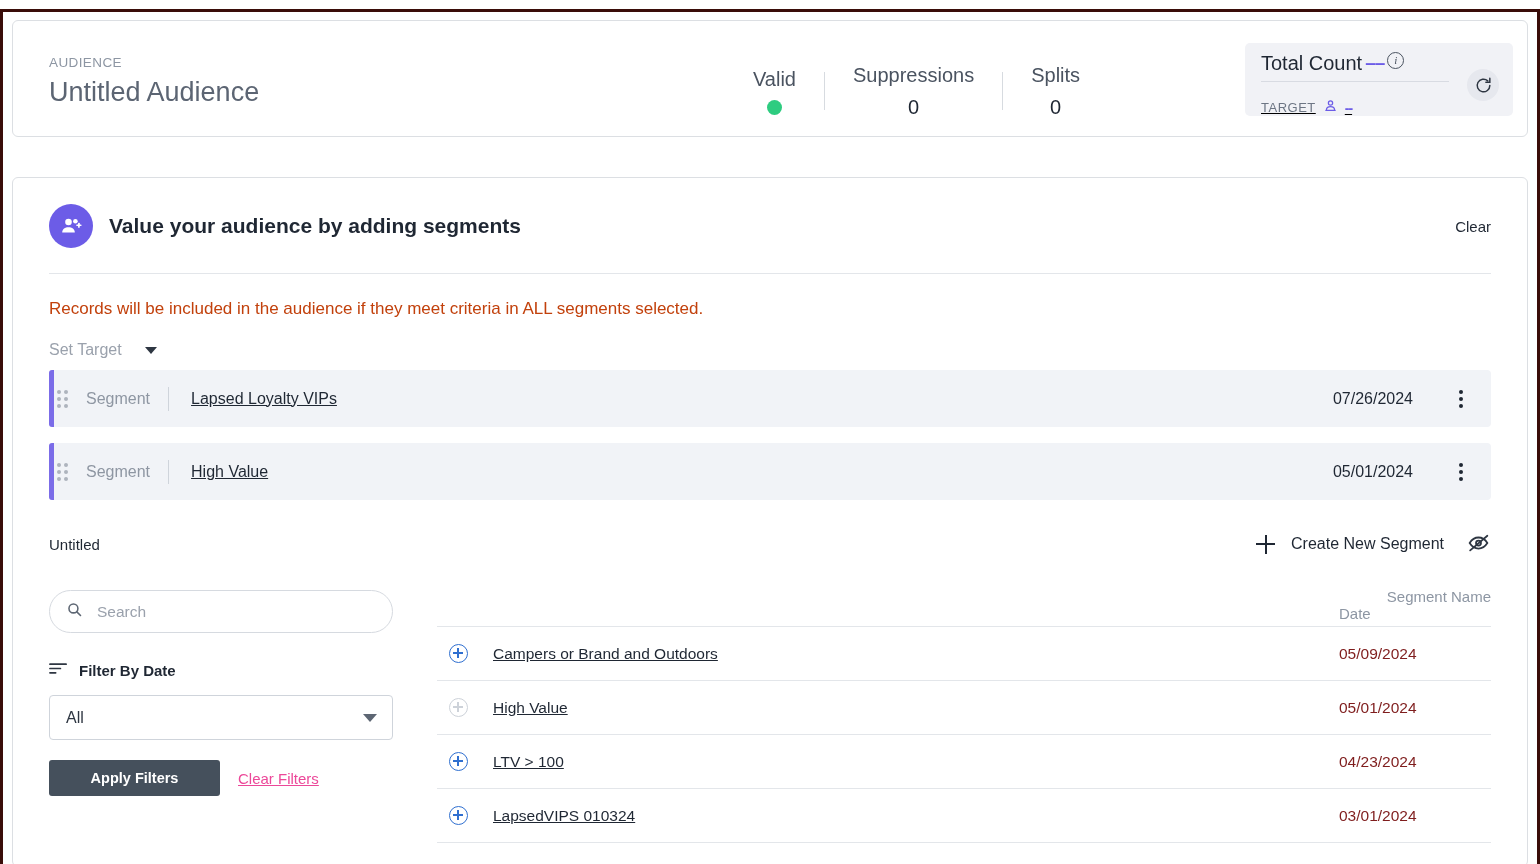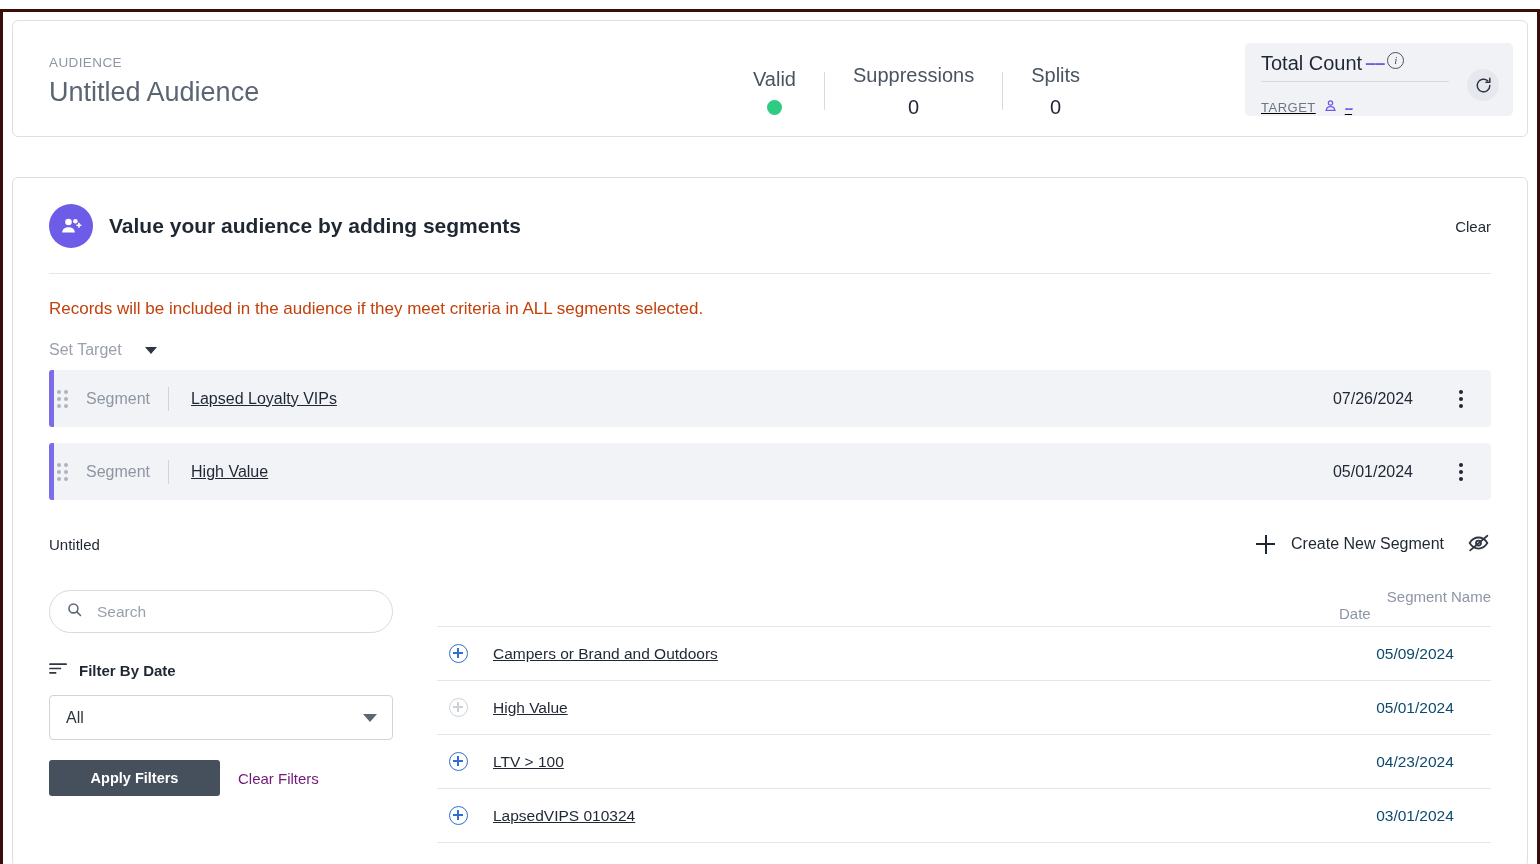--- a/index.html
+++ b/index.html
@@ -371,21 +371,22 @@
     color: #ffffff;
     border: none;
     border-radius: 3px;
     font-size: 14.5px;
     font-weight: 700;
     cursor: pointer;
     font-family: "Liberation Sans", sans-serif;
   }
   .clear-filters {
     font-size: 15px;
-    color: #701a75;
+    color: #ec4899;
+    text-decoration: underline;
     cursor: pointer;
   }
 
   .seg-table {
     flex: 1;
     margin-left: 44px;
     padding-top: 8px;
   }
   .th-row {
     display: flex;
@@ -420,24 +421,23 @@
   .add-circle.disabled::before, .add-circle.disabled::after { background: #cdd2d9; }
   .td-name {
     font-size: 15.5px;
     color: #1f2733;
     text-decoration: underline;
     margin-left: 25px;
     cursor: pointer;
   }
   .td-date {
     font-size: 15.5px;
-    color: #0c4a6e;
+    color: #7f1d1d;
     margin-left: auto;
     width: 152px;
-    text-align: center;
   }
   .tr-last-divider {
     border-top: 1px solid #e3e6ea;
     margin-left: 0;
   }
 </style>
 </head>
 <body>
 
 <div class="frame">

